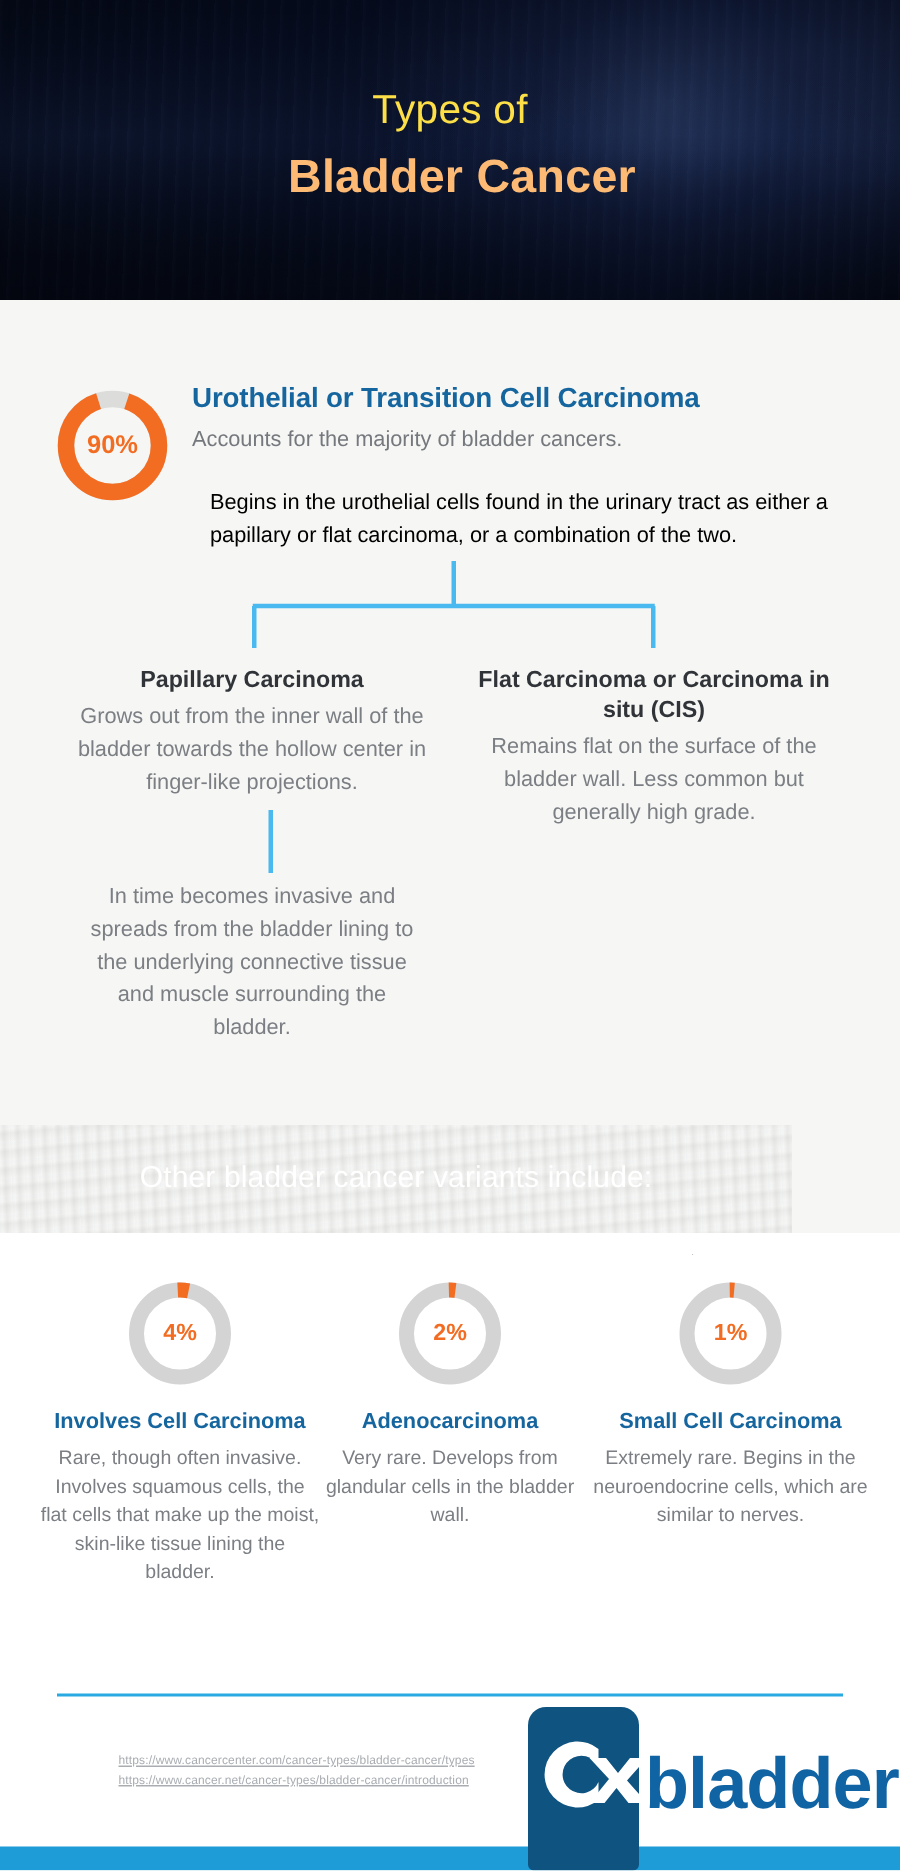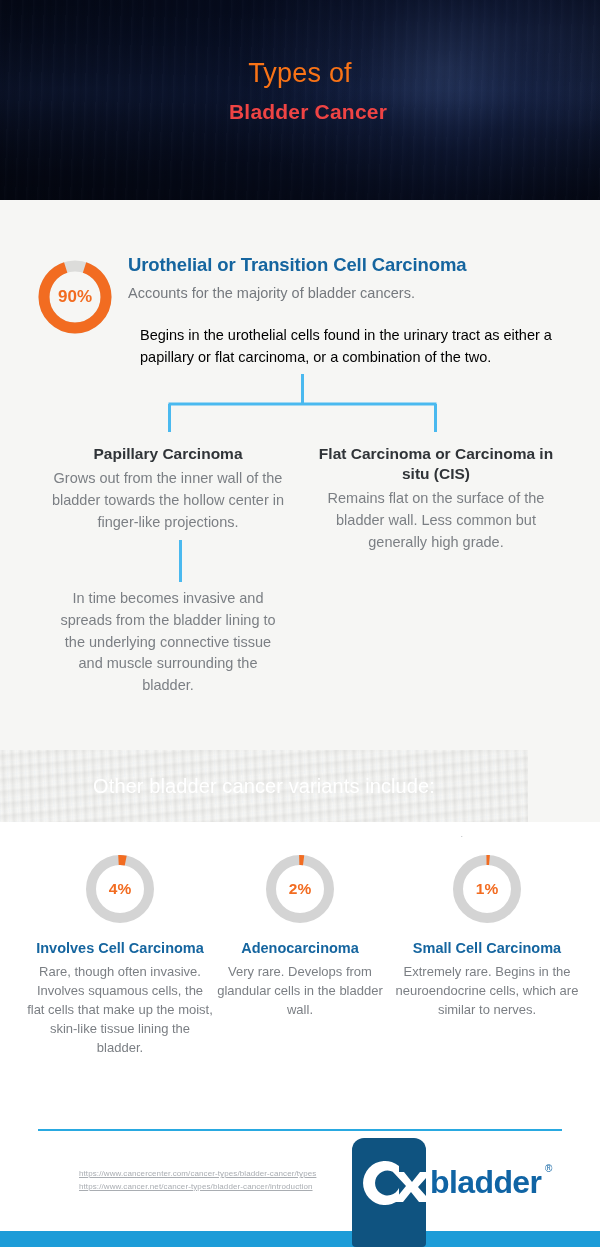--- a/index.html
+++ b/index.html
@@ -50,29 +50,29 @@
     background: linear-gradient(180deg, rgba(18,36,80,0.62) 0%, rgba(20,40,88,0.52) 50%, rgba(12,24,56,0.68) 100%);
     mix-blend-mode: multiply;
   }
   .hero-text {
     position: absolute;
     left: 0; right: 0;
     top: 58px;
     text-align: center;
   }
   .hero-line1 {
-    color: #f97316;
+    color: #fde047;
     font-size: 27px;
     font-weight: 400;
     letter-spacing: 0.2px;
     line-height: 1.15;
   }
   .hero-line2 {
-    color: #ef4444;
-    font-size: 21px;
+    color: #fdba74;
+    font-size: 31px;
     font-weight: 700;
     letter-spacing: 0.2px;
     margin-top: 11px;
     line-height: 1.15;
     margin-left: 16px;
   }
 
   
   .main {
     position: absolute;
@@ -308,21 +308,21 @@
     position: relative;
     z-index: 2;
   }
   .logo-word-wrap {
     position: relative;
     margin-left: 4px;
     margin-top: 28px;
   }
   .logo-word {
     color: #1064a4;
-    font-size: 32px;
+    font-size: 48px;
     font-weight: 700;
     letter-spacing: -0.6px;
     line-height: 1;
   }
   .logo-reg {
     position: absolute;
     right: -11px;
     top: -2px;
     color: #1064a4;
     font-size: 10px;

